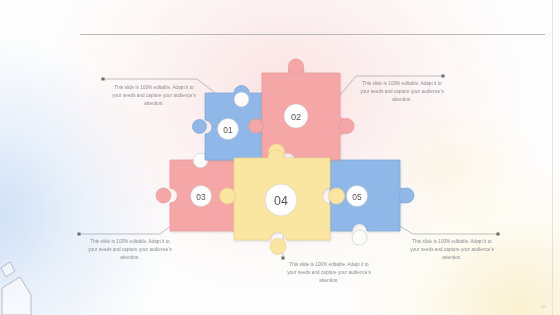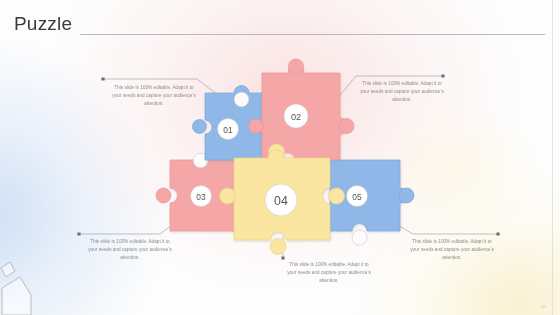--- a/index.html
+++ b/index.html
@@ -68,21 +68,20 @@
 <body>
 
 <div id="slide">
 
   <div class="bg-layer bg-blue"></div>
   <div class="bg-layer bg-pink"></div>
   <div class="bg-layer bg-yellow"></div>
   <div class="bg-layer bg-yellow2"></div>
   <div class="edge-right"></div>
 
-  <div class="title">Puzzle</div>
   <div class="title-rule"></div>
 
   <div id="stage">
     <svg width="560" height="315" viewBox="0 0 560 315" xmlns="http://www.w3.org/2000/svg">
       <defs>
         <filter id="softShadow" x="-35%" y="-35%" width="180%" height="180%">
           <feDropShadow dx="0.6" dy="1.1" stdDeviation="1.1" flood-color="#9a9a9a" flood-opacity="0.30"></feDropShadow>
         </filter>
       </defs>
 

